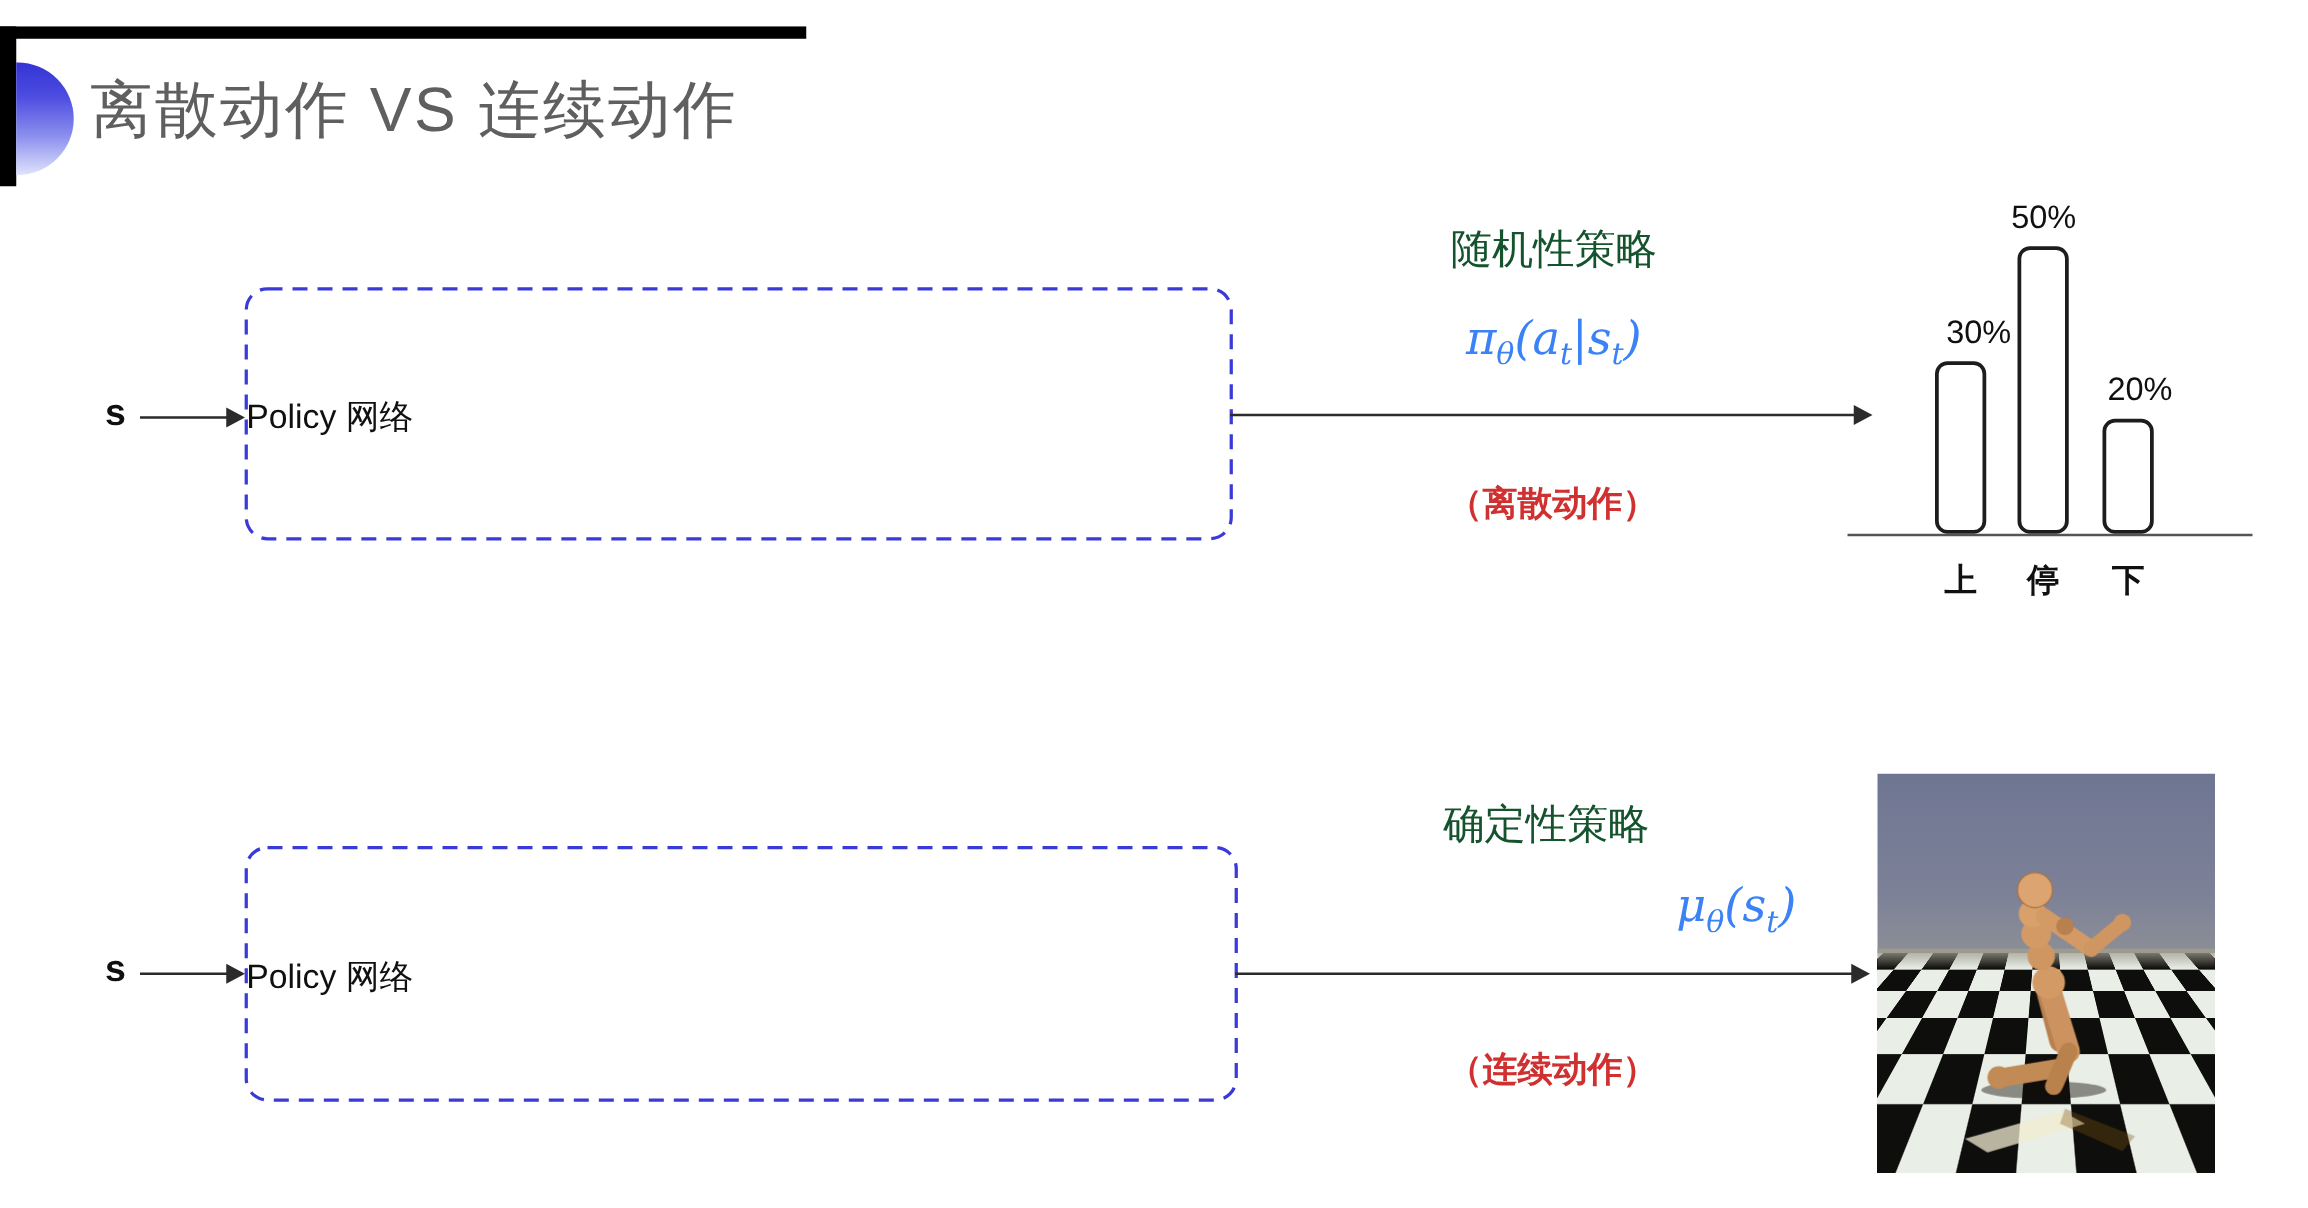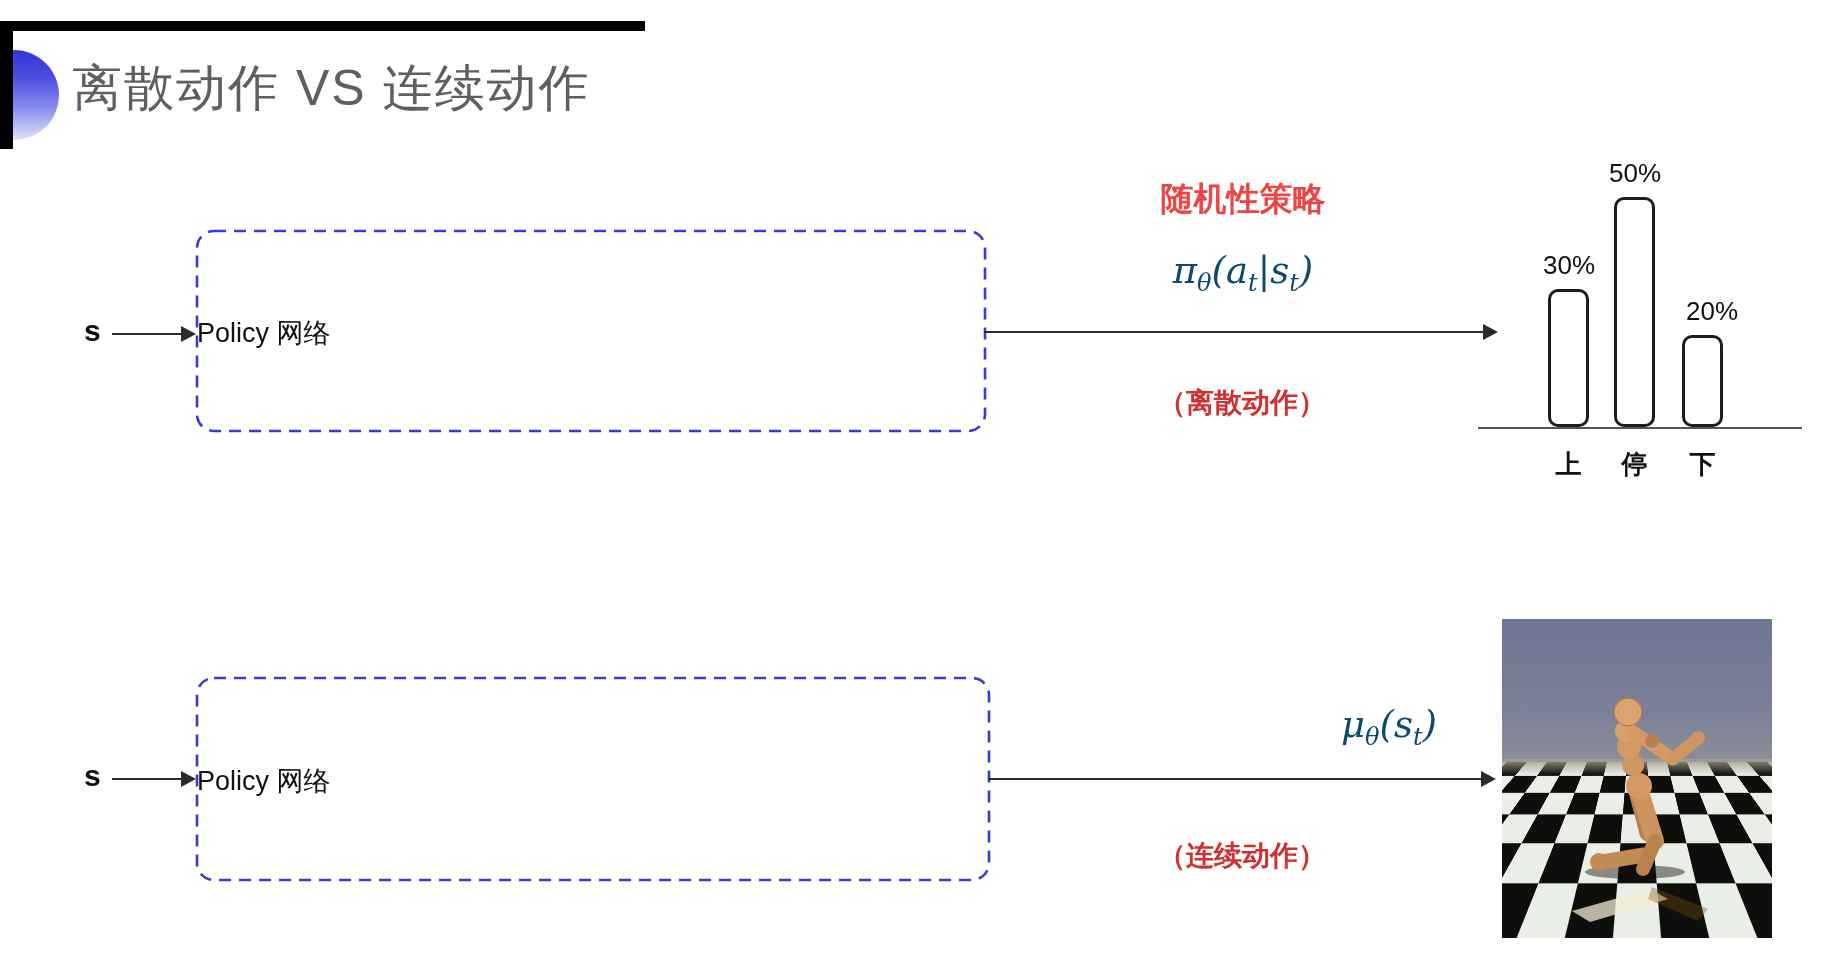--- a/index.html
+++ b/index.html
@@ -21,23 +21,23 @@
   .box-svg{position:absolute;}
   .box-label{position:absolute;font-size:27px;color:#101010;text-align:left;}
 
   .s-label{position:absolute;font-size:30px;font-weight:600;color:#101010;}
 
   
   .arrow{position:absolute;height:2px;background:#2b2b2b;}
   .arrow::after{content:"";position:absolute;right:-14px;top:-7px;width:0;height:0;
       border-left:15px solid #2b2b2b;border-top:8px solid transparent;border-bottom:8px solid transparent;}
 
-  .policy-title{position:absolute;width:400px;text-align:center;font-size:33px;font-weight:700;color:#ef4444;}
+  .policy-title{position:absolute;width:400px;text-align:center;font-size:33px;font-weight:400;color:#14532d;}
   .math{position:absolute;width:400px;text-align:center;font-size:37px;font-style:italic;
-        font-family:"DejaVu Serif","Liberation Serif",serif;color:#0c4a6e;}
+        font-family:"DejaVu Serif","Liberation Serif",serif;color:#3b82f6;}
   .math sub{font-size:24px;font-style:italic;}
   .action-red{position:absolute;width:400px;text-align:center;font-size:28px;font-weight:700;}
 
   
   .chart{position:absolute;left:1480px;top:78px;width:330px;height:362px;}
   .baseline{position:absolute;left:-2px;top:328px;width:324px;height:2px;background:#555;}
   .bar{position:absolute;bottom:34px;width:41px;box-sizing:border-box;background:#fff;
        border:3px solid #1d1d1d;border-radius:10px;}
   .bar.b0{left:68px;}  .bar.b1{left:134px;}  .bar.b2{left:202px;}
   .pct{position:absolute;width:80px;text-align:center;font-size:26px;font-weight:400;color:#101010;}
@@ -79,21 +79,21 @@
 
   <div class="arrow" style="left:984px;top:310px;width:500px;"></div>
 
   <div class="policy-title" style="left:1043px;top:156px;">随机性策略</div>
 
   <div class="math" style="left:1043px;top:228px;"><span>π</span><sub>θ</sub><span>(a</span><sub>t</sub><span>|s</span><sub>t</sub><span>)</span></div>
 
   <div class="action-red" style="left:1042px;top:363px;color:#d03030;">（离散动作）</div>
 
   <div class="chart">
-    <div class="pct p0" style="bottom: 180px;">30%</div>
+    <div class="pct p0" style="bottom: 180px; text-align: right;">30%</div>
     <div class="pct p1" style="bottom: 272px;">50%</div>
     <div class="pct p2" style="bottom: 134px;">20%</div>
     <div class="bar b0" style="height: 138px;"></div>
     <div class="bar b1" style="height: 230px;"></div>
     <div class="bar b2" style="height: 92px;"></div>
     <div class="baseline"></div>
     <div class="cat c0">上</div>
     <div class="cat c1">停</div>
     <div class="cat c2">下</div>
   </div>
@@ -101,20 +101,21 @@
   <div class="s-label" style="left:84px;top:738px;">s</div>
   <div class="arrow" style="left:112px;top:757px;width:70px;"></div>
 
   <svg class="box-svg" style="left:195px;top:655px;" width="796" height="206">
     <rect x="2" y="2" width="792" height="202" rx="17" fill="#ffffff" stroke="#3a3ad8" stroke-width="2.6" stroke-dasharray="12 8"></rect>
   </svg>
   <div class="box-label" style="left:197px;top:742px;width:792px;">Policy 网络</div>
 
   <div class="arrow" style="left:988px;top:757px;width:494px;"></div>
 
+  <div class="policy-title" style="left:1037px;top:616px;">确定性策略</div>
 
   <div class="math" style="left:1037px;top:682px;text-align:right;"><span>μ</span><sub>θ</sub><span>(s</span><sub>t</sub><span>)</span></div>
 
   <div class="action-red" style="left:1042px;top:816px;color:#d03030;">（连续动作）</div>
 
   <div class="scene">
     <div class="floor"></div>
     <div class="haze"></div>
     <svg class="figure-svg" width="270" height="319" viewBox="0 0 270 319">
 

